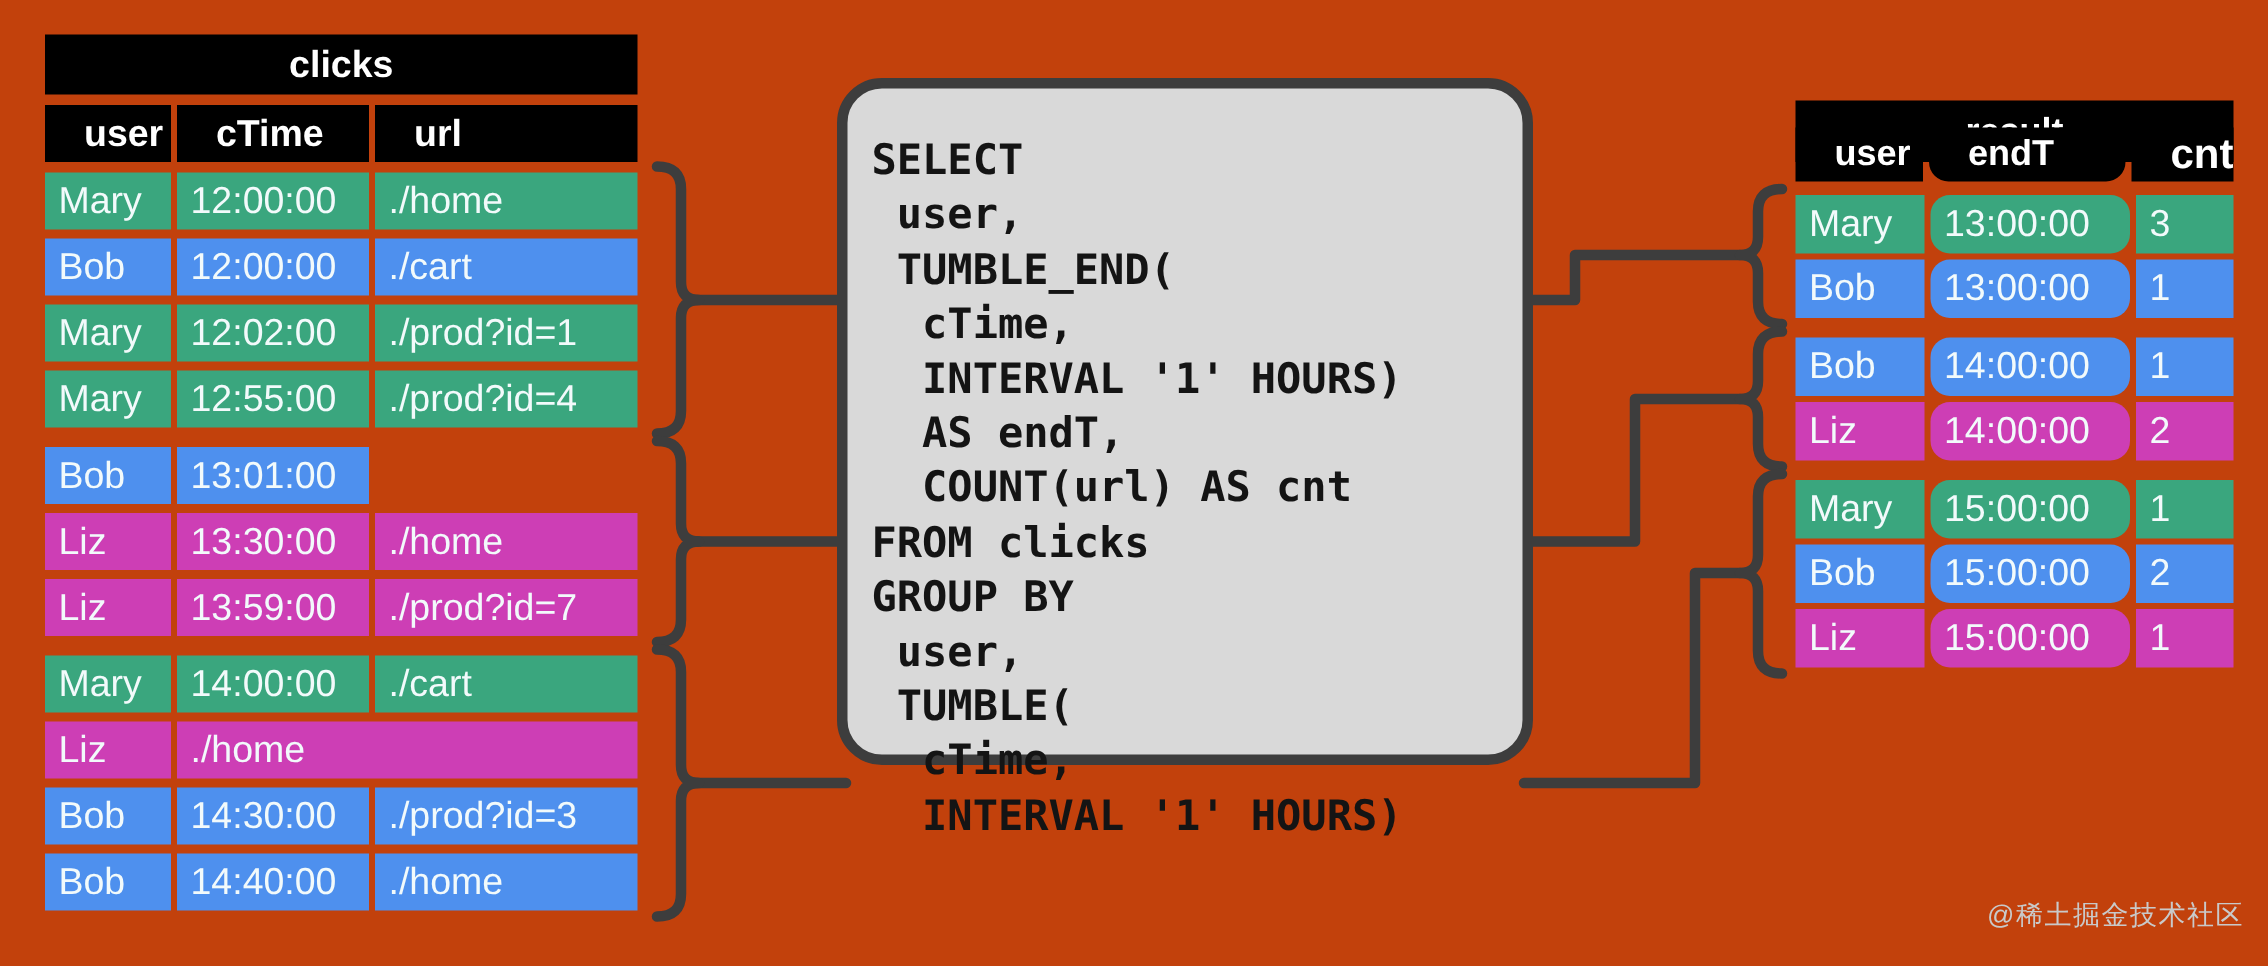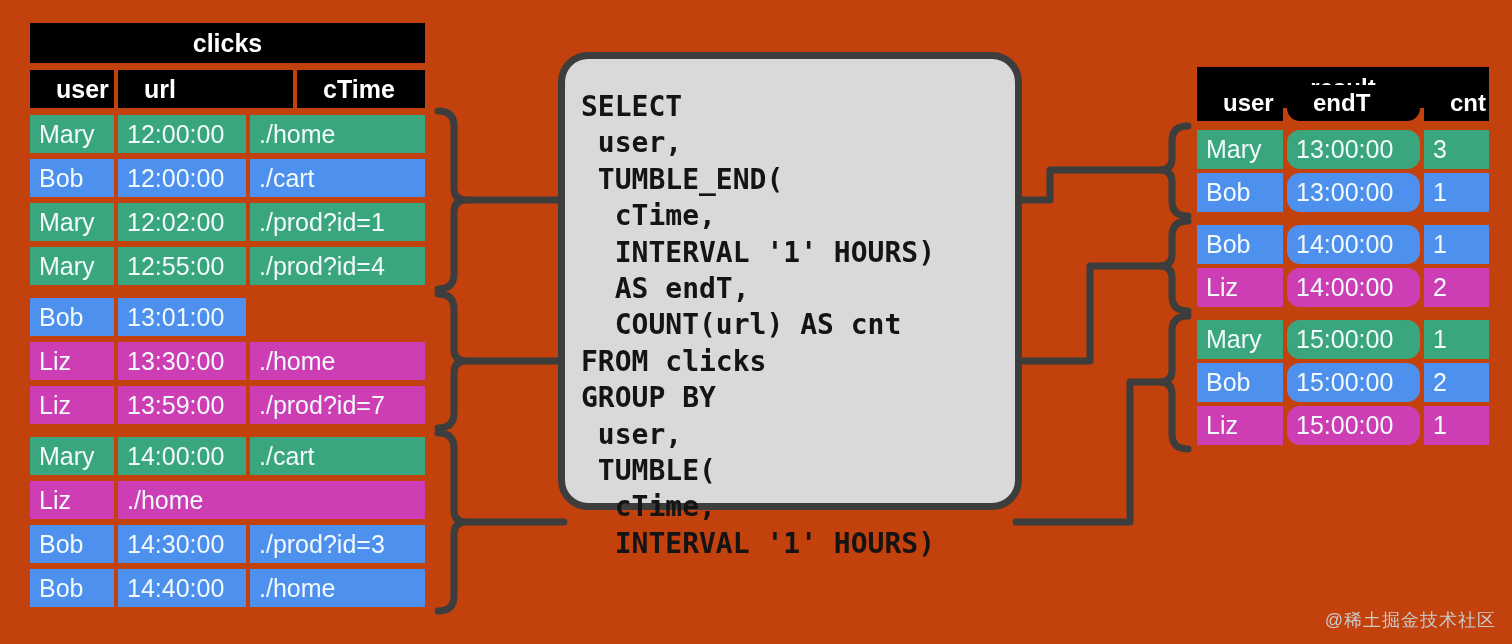--- a/index.html
+++ b/index.html
@@ -45,21 +45,21 @@
     padding:30px 0 0 16px;
   }
   .sqlbox pre{
     margin:0;font-family:"DejaVu Sans Mono",monospace;font-weight:bold;
     font-size:28px;line-height:36.4px;color:#141414;white-space:pre;
   }
   
   svg.wires{left:0;top:0;width:1512px;height:644px;}
   svg.wires path{fill:none;stroke:var(--stroke);stroke-width:7;stroke-linecap:round;stroke-linejoin:round;}
   .watermark{
-    right:16px;bottom:12px;color:#c9c9c9;font-size:18px;letter-spacing:1px;
+    right:16px;bottom:22px;color:#c9c9c9;font-size:18px;letter-spacing:1px;
   }
 </style>
 </head>
 <body>
 
 <div class="canvas">
 
   <svg class="wires abs" viewBox="0 0 1512 644">
 
     <path d="M 462 200 L 564 200"></path>
@@ -75,22 +75,22 @@
     <path d="M 1016 522 L 1130 522 L 1130 382 L 1160 382"></path>
 
     <path d="M 1188 126 Q 1172 126 1172 141 L 1172 158 Q 1172 170 1160 170 Q 1172 170 1172 182 L 1172 201 Q 1172 216 1188 216"></path>
     <path d="M 1188 221 Q 1172 221 1172 236 L 1172 254 Q 1172 266 1160 266 Q 1172 266 1172 278 L 1172 296 Q 1172 311 1188 311"></path>
     <path d="M 1188 316 Q 1172 316 1172 331 L 1172 370 Q 1172 382 1160 382 Q 1172 382 1172 394 L 1172 434 Q 1172 449 1188 449"></path>
   </svg>
 
   <div class="abs titlebar" style="left:30px;top:23px;width:395px;height:40px;">clicks</div>
   <div class="abs headrow" style="left:30px;top:70px;width:395px;height:38px;">
     <div class="headcell lc-user">user</div>
+    <div class="headcell lc-ctime">cTime</div>
     <div class="headcell lc-url">url</div>
-    <div class="headcell lc-ctime">cTime</div>
   </div>
   <div class="rgroup lgroup" style="top: 115px;">
       <div class="trow">
       <div class="cell lc-user bg-green">Mary</div>
       <div class="cell lc-ctime bg-green">12:00:00</div>
       <div class="cell lc-url bg-green">./home</div>
     </div>
       <div class="trow">
       <div class="cell lc-user bg-blue">Bob</div>
       <div class="cell lc-ctime bg-blue">12:00:00</div>
@@ -159,21 +159,21 @@
  user,
  TUMBLE(
   cTime,
   INTERVAL '1' HOURS)</pre>
   </div>
 
   <div class="abs titlebar" style="left:1197px;top:41px;width:292px;height:41px;font-size:24px;margin-top:26px;">result</div>
   <div class="abs headrow" style="left:1197px;top:85px;width:292px;height:36px;">
     <div class="headcell rc-user" style="font-size:24px;">user</div>
     <div class="headcell rc-endt" style="font-size:24px;">endT</div>
-    <div class="headcell rc-cnt" style="font-size:24px;">cnt</div>
+    <div class="headcell rc-cnt" style="font-size:28px;">cnt</div>
   </div>
   <div class="rgroup rrgroup" style="top: 130px;">
       <div class="trow">
       <div class="cell rc-user bg-green">Mary</div>
       <div class="cell rc-endt bg-green">13:00:00</div>
       <div class="cell rc-cnt bg-green">3</div>
     </div>
       <div class="trow">
       <div class="cell rc-user bg-blue">Bob</div>
       <div class="cell rc-endt bg-blue">13:00:00</div>

